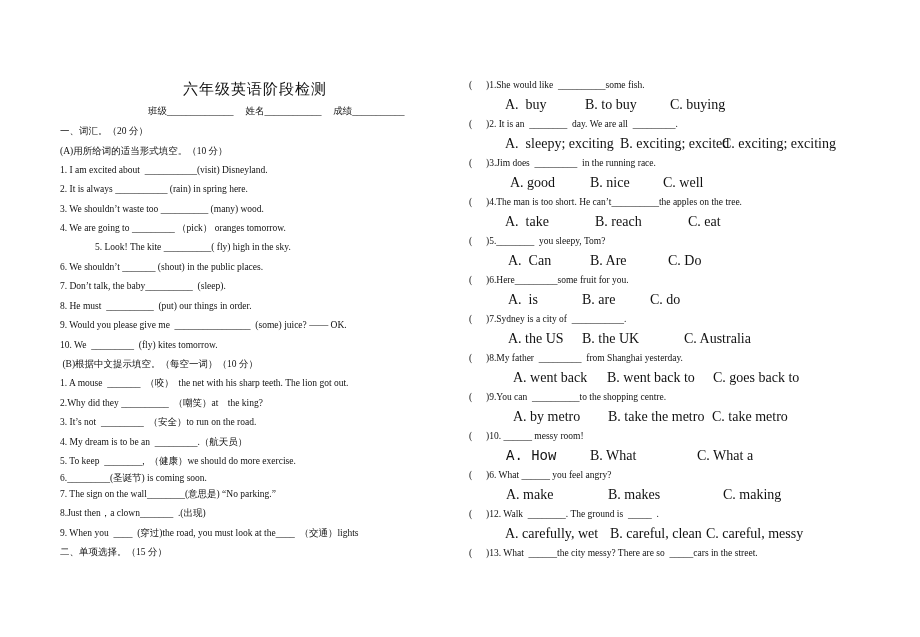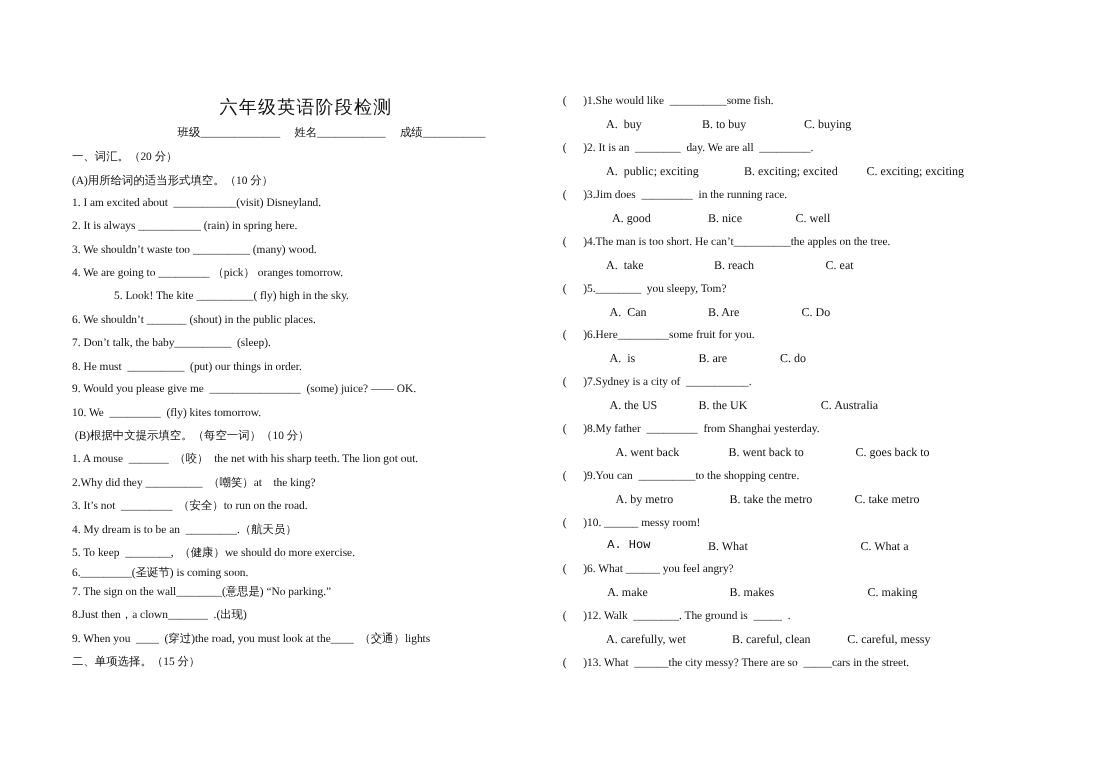--- a/index.html
+++ b/index.html
@@ -1,21 +1,21 @@
 <!DOCTYPE html>
 <html><head>
 <meta charset="utf-8">
 <style>
   html, body { margin: 0; padding: 0; background: #ffffff; }
   body { width: 920px; height: 637px; position: relative; overflow: hidden;
          font-family: "Liberation Serif", "DejaVu Serif", serif; color: #111; }
   .line { position: absolute; font-size: 9.5px; white-space: pre; line-height: 12px; }
   .title { position: absolute; left: 0; width: 510px; text-align: center; top: 80px;
            font-size: 15px; letter-spacing: 1px; }
-  .opt { position: absolute; font-size: 10px; white-space: pre; line-height: 12px; }
+  .opt { position: absolute; font-size: 14px; white-space: pre; line-height: 12px; }
   .paren { position: absolute; font-size: 9.5px; line-height: 12px; }
 </style>
 </head>
 <body>
 
 <div class="title">六年级英语阶段检测</div>
 <div class="line" style="left:148px;top:105px;">班级______________     姓名____________     成绩___________</div>
 
 <div class="line" style="left:60px;top:125px;">一、词汇。（20 分）</div>
 <div class="line" style="left:60px;top:145px;">(A)用所给词的适当形式填空。（10 分）</div>
@@ -46,21 +46,21 @@
 <div class="line" style="left:60px;top:546px;">二、单项选择。（15 分）</div>
 
 <div id="mc">
     <div class="paren" style="left: 469px; top: 79px;">(</div>
     <div class="line" style="left: 486px; top: 79px;">)1.She would like  __________some fish.</div>
     <div class="opt" style="left: 505px; top: 98.5px;">A.  buy</div>
     <div class="opt" style="left: 585px; top: 98.5px;">B. to buy</div>
     <div class="opt" style="left: 670px; top: 98.5px;">C. buying</div>
     <div class="paren" style="left: 469px; top: 118px;">(</div>
     <div class="line" style="left: 486px; top: 118px;">)2. It is an  ________  day. We are all  _________.</div>
-    <div class="opt" style="left: 505px; top: 137.5px;">A.  public; exciting</div>
+    <div class="opt" style="left: 505px; top: 137.5px;">A.  sleepy; exciting</div>
     <div class="opt" style="left: 620px; top: 137.5px;">B. exciting; excited</div>
     <div class="opt" style="left: 722px; top: 137.5px;">C. exciting; exciting</div>
     <div class="paren" style="left: 469px; top: 157px;">(</div>
     <div class="line" style="left: 486px; top: 157px;">)3.Jim does  _________  in the running race.</div>
     <div class="opt" style="left: 510px; top: 176.5px;">A. good</div>
     <div class="opt" style="left: 590px; top: 176.5px;">B. nice</div>
     <div class="opt" style="left: 663px; top: 176.5px;">C. well</div>
     <div class="paren" style="left: 469px; top: 196px;">(</div>
     <div class="line" style="left: 486px; top: 196px;">)4.The man is too short. He can’t__________the apples on the tree.</div>
     <div class="opt" style="left: 505px; top: 215.5px;">A.  take</div>
@@ -88,21 +88,21 @@
     <div class="opt" style="left: 713px; top: 371.5px;">C. goes back to</div>
     <div class="paren" style="left: 469px; top: 391px;">(</div>
     <div class="line" style="left: 486px; top: 391px;">)9.You can  __________to the shopping centre.</div>
     <div class="opt" style="left: 513px; top: 410.5px;">A. by metro</div>
     <div class="opt" style="left: 608px; top: 410.5px;">B. take the metro</div>
     <div class="opt" style="left: 712px; top: 410.5px;">C. take metro</div>
     <div class="paren" style="left: 469px; top: 430px;">(</div>
     <div class="line" style="left: 486px; top: 430px;">)10. ______ messy room!</div>
     <div class="opt" style="left: 506px; top: 449.5px; font-family: Liberation Mono, monospace;">A. How</div>
     <div class="opt" style="left: 590px; top: 449.5px;">B. What</div>
-    <div class="opt" style="left: 717px; top: 449.5px; text-align: center;">C. What a</div>
+    <div class="opt" style="left: 697px; top: 449.5px; text-align: center;">C. What a</div>
     <div class="paren" style="left: 469px; top: 469px;">(</div>
     <div class="line" style="left: 486px; top: 469px;">)6. What ______ you feel angry?</div>
     <div class="opt" style="left: 506px; top: 488.5px;">A. make</div>
     <div class="opt" style="left: 608px; top: 488.5px;">B. makes</div>
     <div class="opt" style="left: 723px; top: 488.5px;">C. making</div>
     <div class="paren" style="left: 469px; top: 508px;">(</div>
     <div class="line" style="left: 486px; top: 508px;">)12. Walk  ________. The ground is  _____  .</div>
     <div class="opt" style="left: 505px; top: 527.5px;">A. carefully, wet</div>
     <div class="opt" style="left: 610px; top: 527.5px;">B. careful, clean</div>
     <div class="opt" style="left: 706px; top: 527.5px;">C. careful, messy</div>

